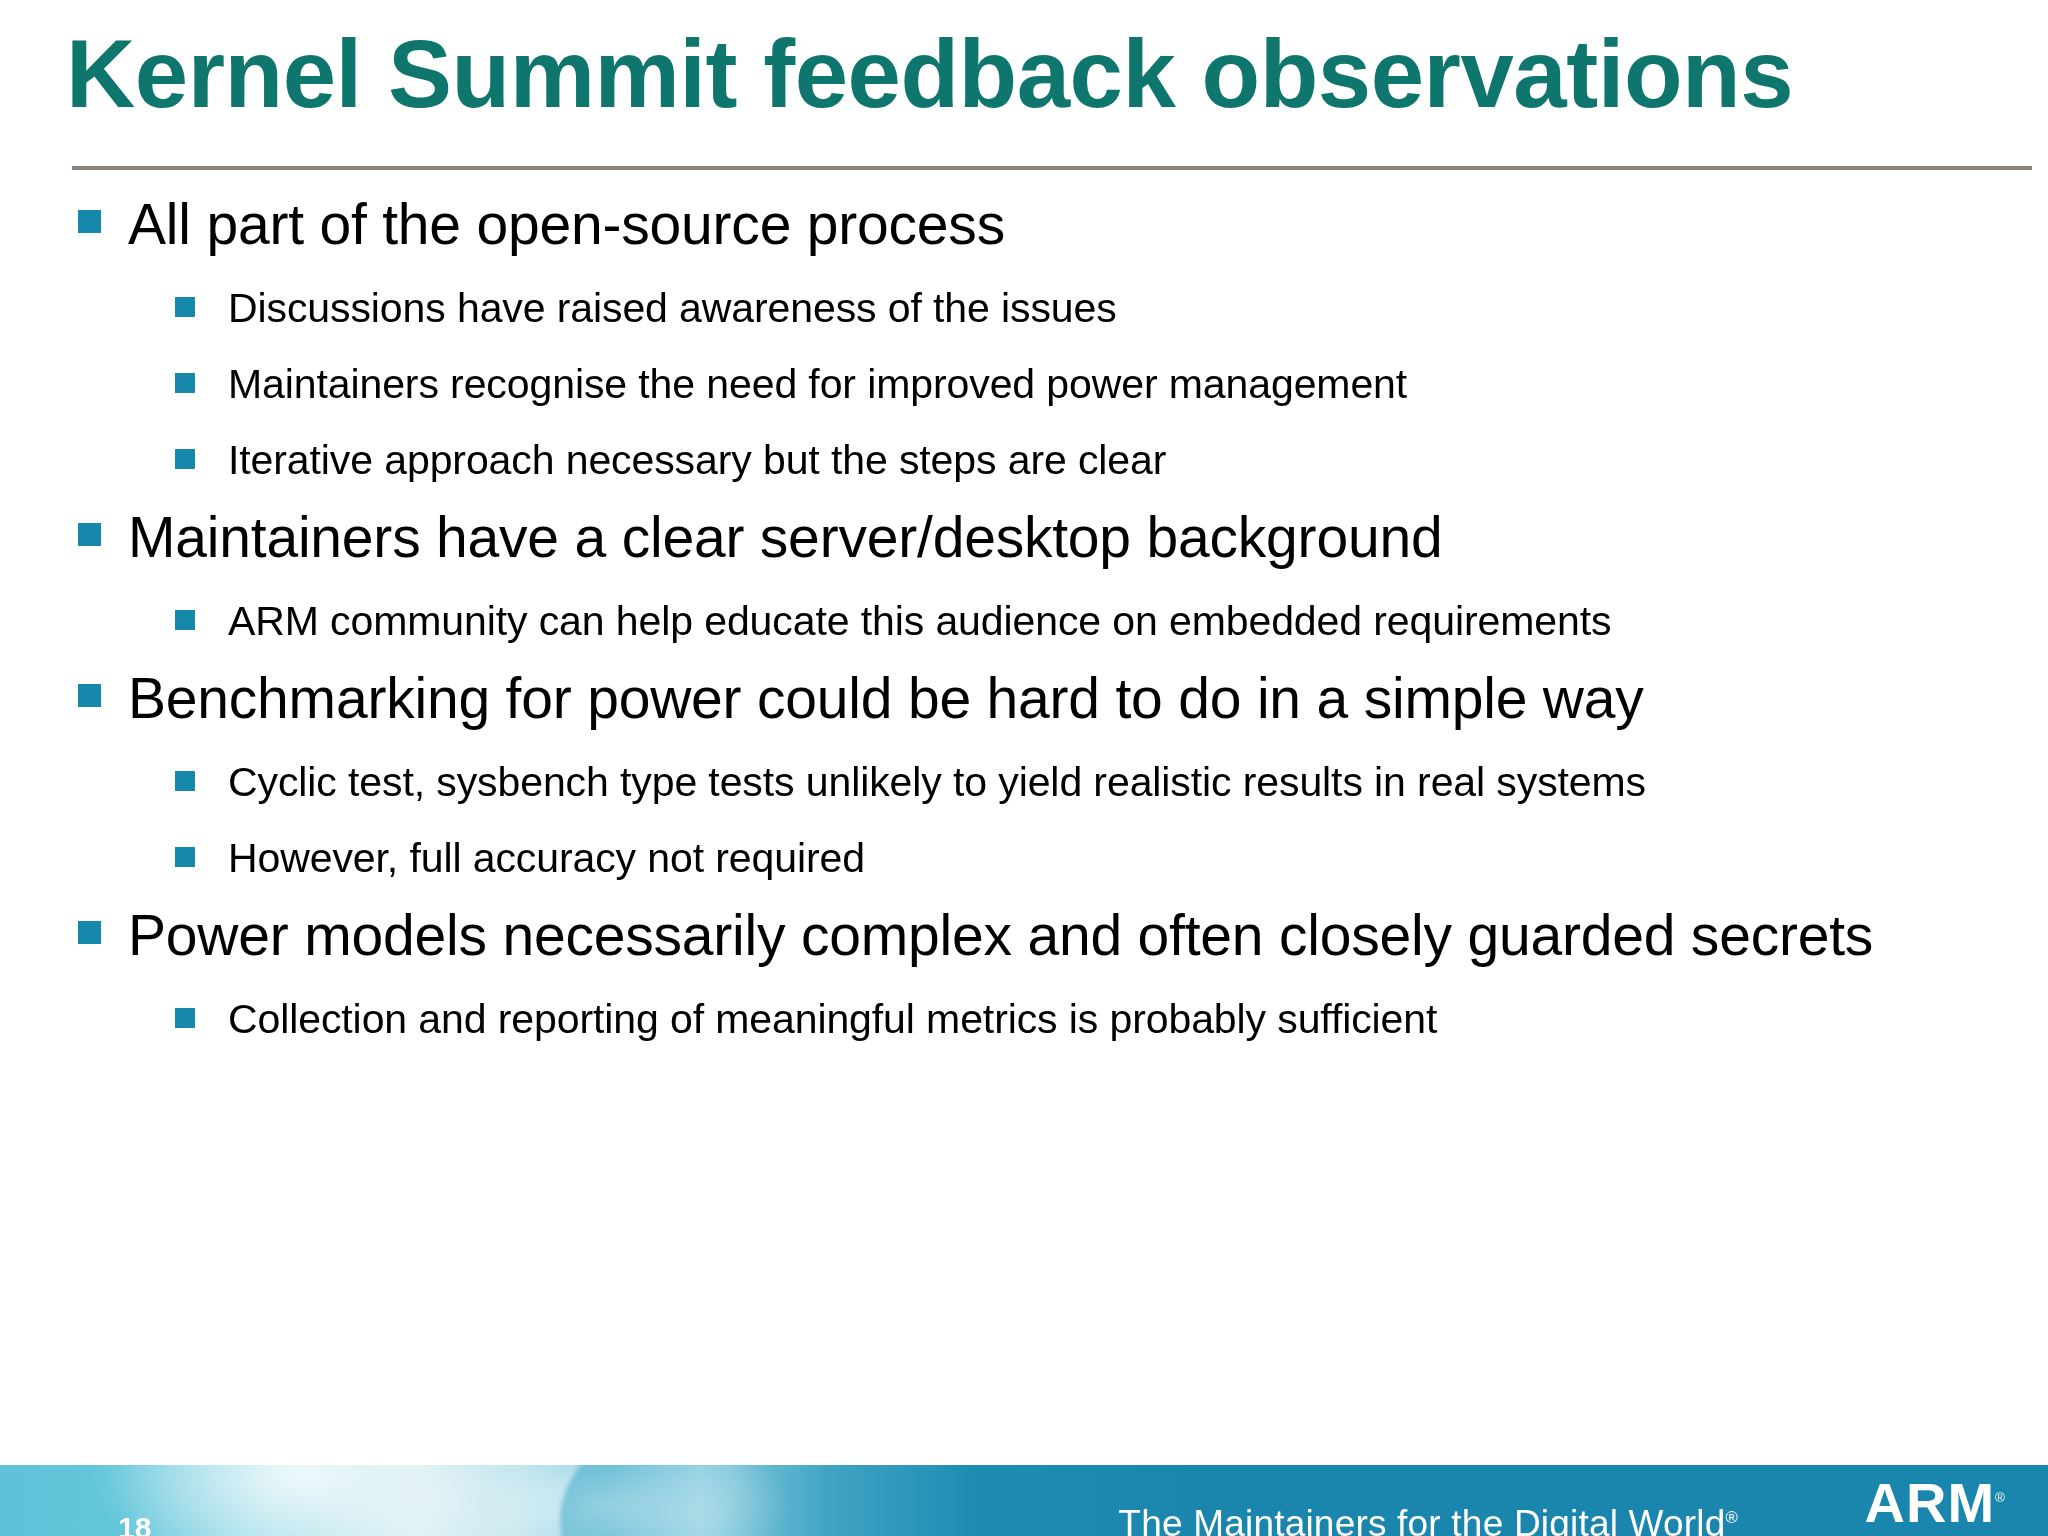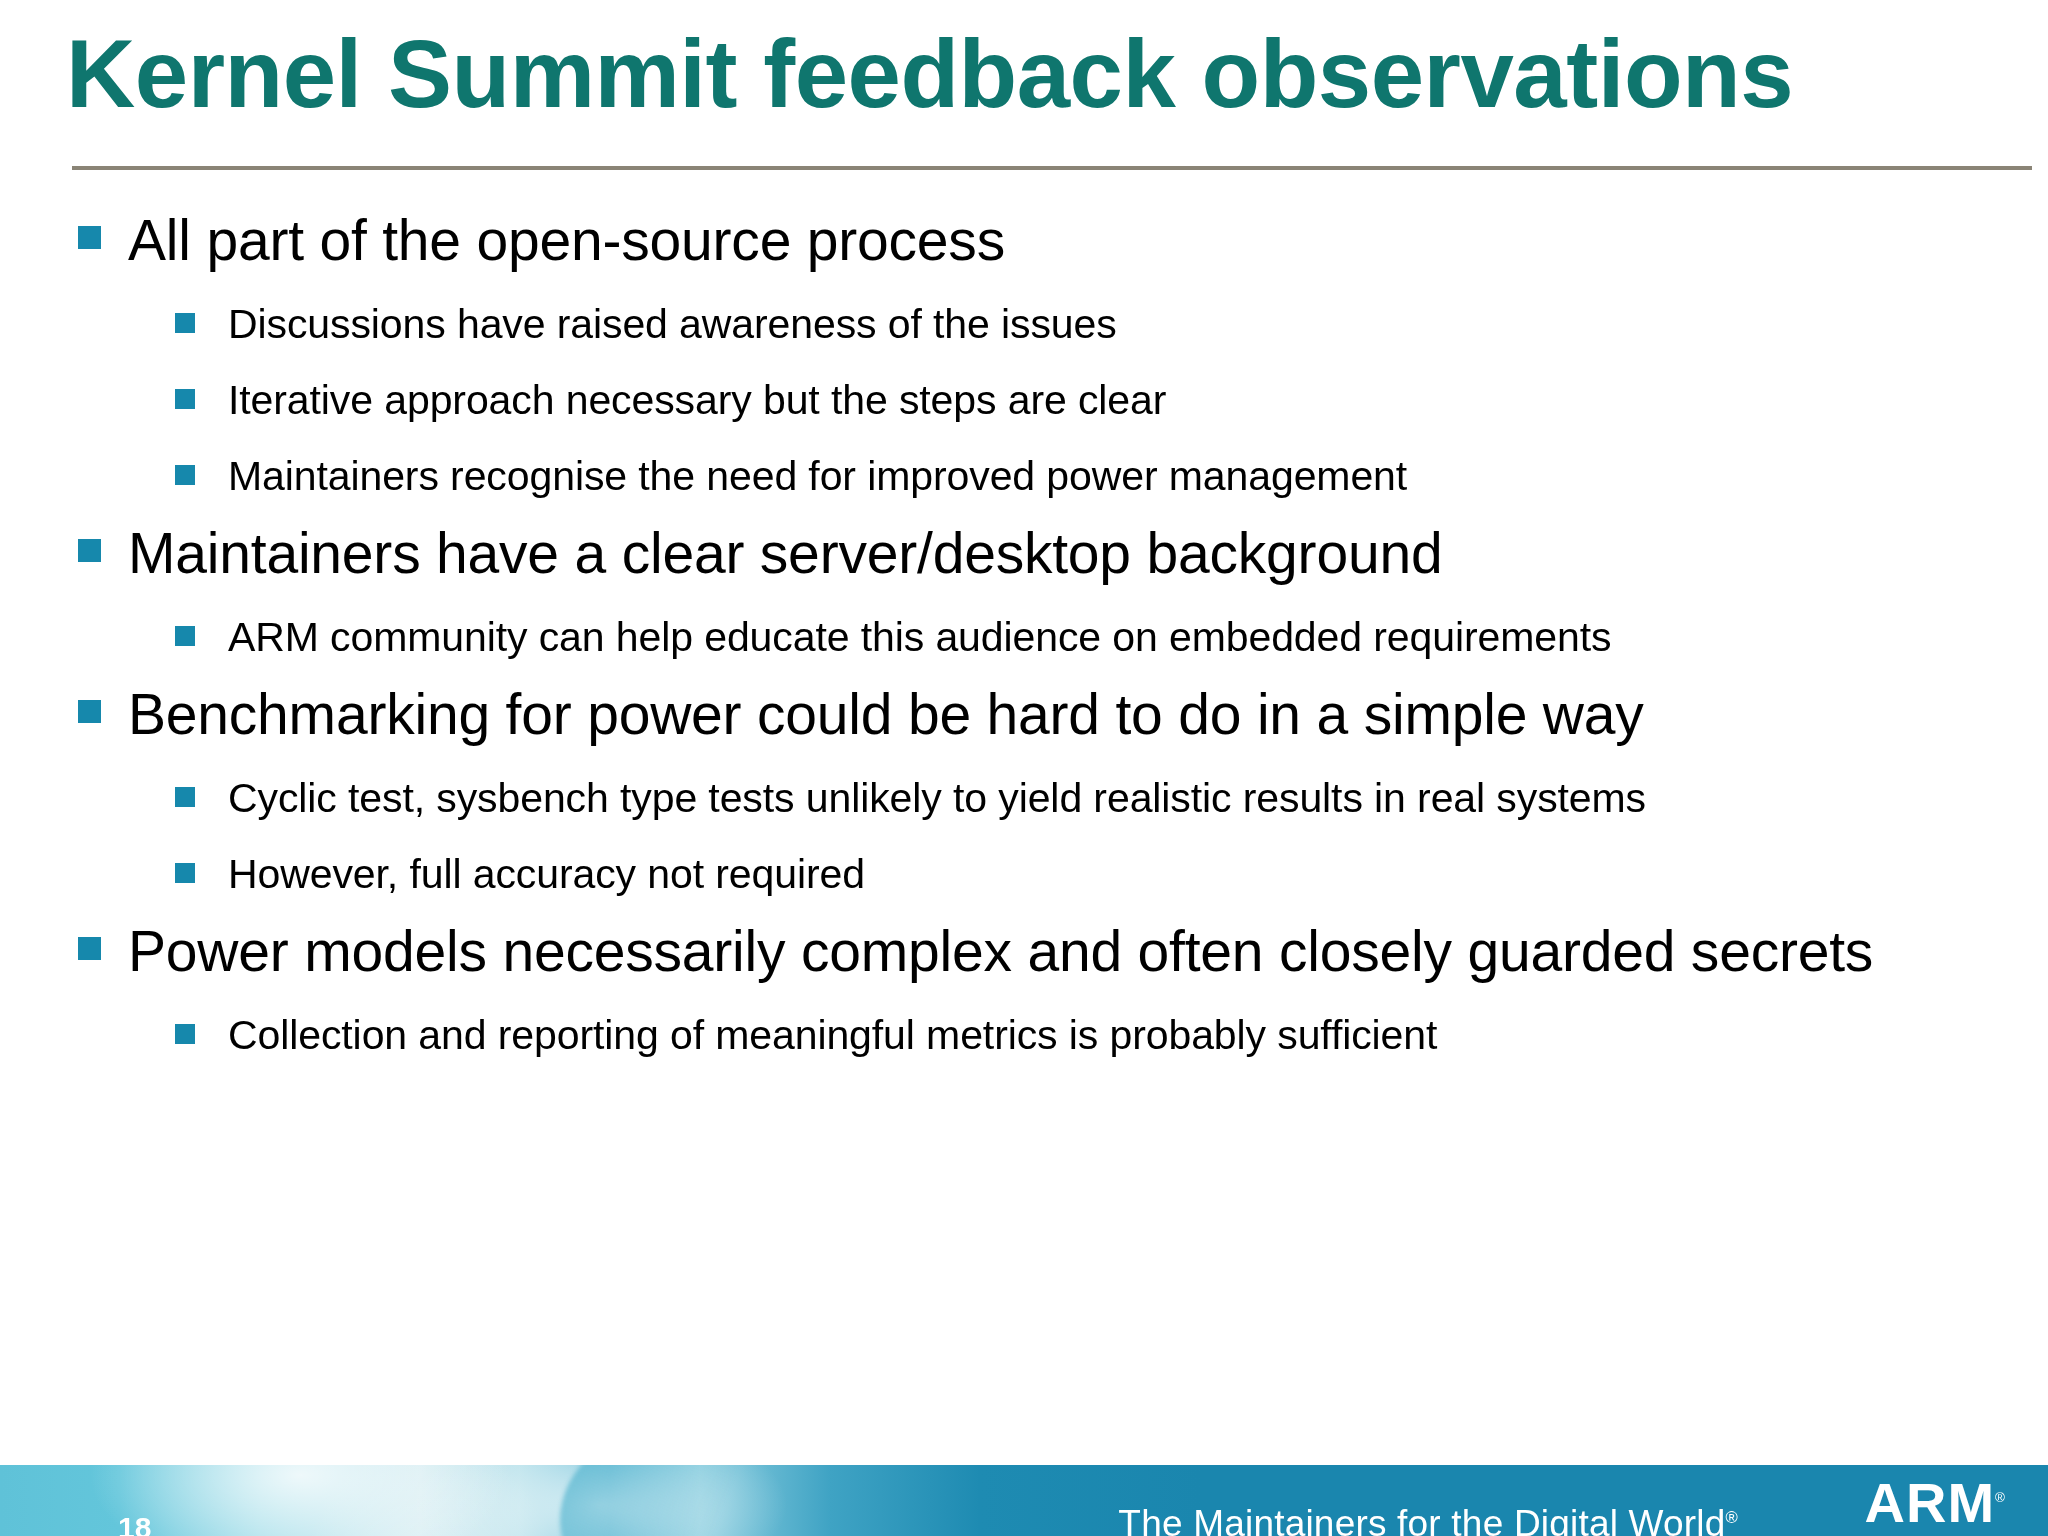--- a/index.html
+++ b/index.html
@@ -74,21 +74,21 @@
 
   .bullet .btext {
     display: block;
     color: #000000;
     font-family: "Liberation Sans", sans-serif;
   }
 
   
   .lvl1 {
     padding-left: 128px;
-    margin-top: 22px;
+    margin-top: 6px;
     margin-bottom: 0px;
   }
   .lvl1 .marker {
     left: 78px;
     top: 26px;
     width: 23px;
     height: 23px;
   }
   .lvl1 .btext {
     font-size: 57px;
@@ -218,26 +218,26 @@
       <span class="btext">All part of the open-source process</span>
     </div>
 
     <div class="bullet lvl2">
       <span class="marker"></span>
       <span class="btext">Discussions have raised awareness of the issues</span>
     </div>
 
     <div class="bullet lvl2">
       <span class="marker"></span>
+      <span class="btext">Maintainers recognise the need for improved power management</span>
+    </div>
+
+    <div class="bullet lvl2">
+      <span class="marker"></span>
       <span class="btext">Iterative approach necessary but the steps are clear</span>
-    </div>
-
-    <div class="bullet lvl2">
-      <span class="marker"></span>
-      <span class="btext">Maintainers recognise the need for improved power management</span>
     </div>
 
     <div class="bullet lvl1 grp-gap">
       <span class="marker"></span>
       <span class="btext">Maintainers have a clear server/desktop background</span>
     </div>
 
     <div class="bullet lvl2">
       <span class="marker"></span>
       <span class="btext">ARM community can help educate this audience on embedded requirements</span>

